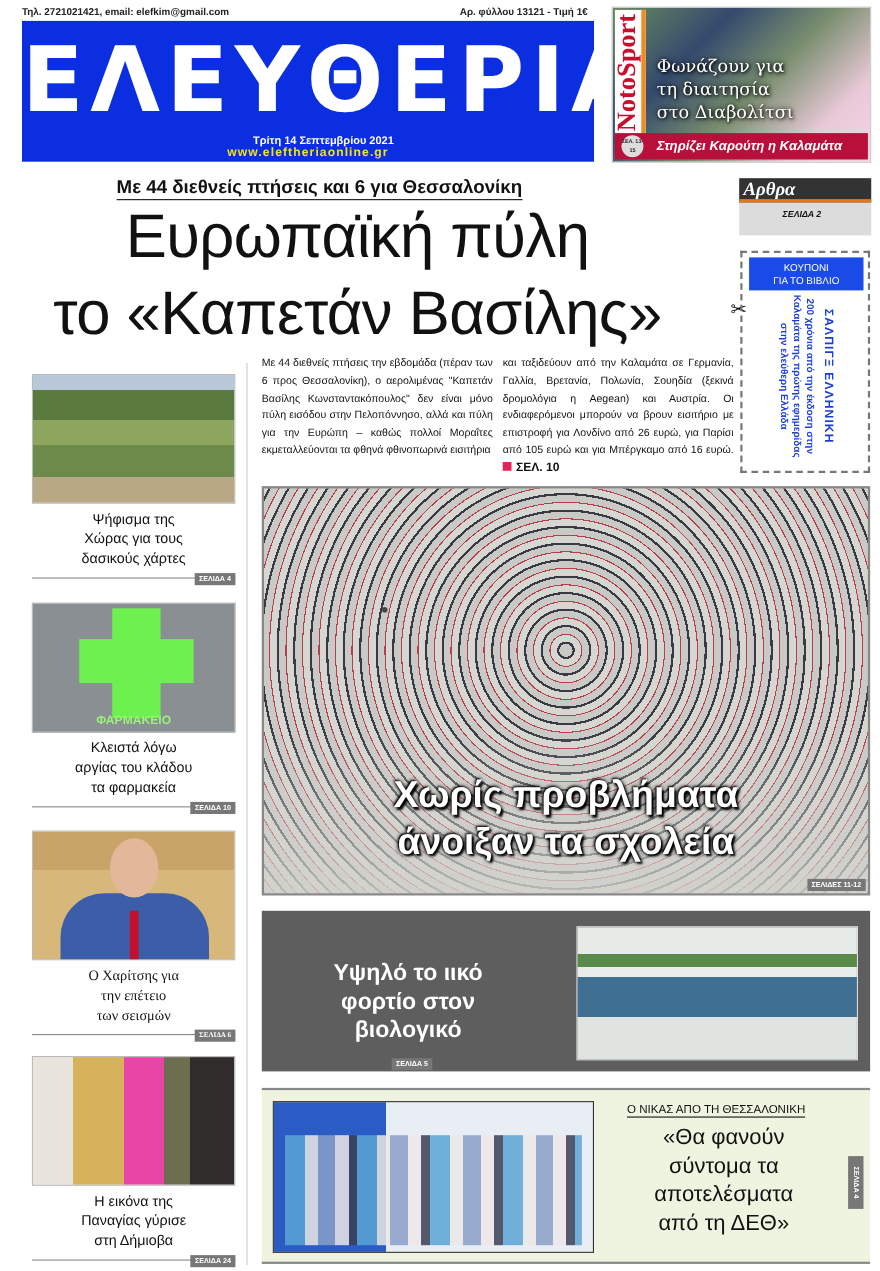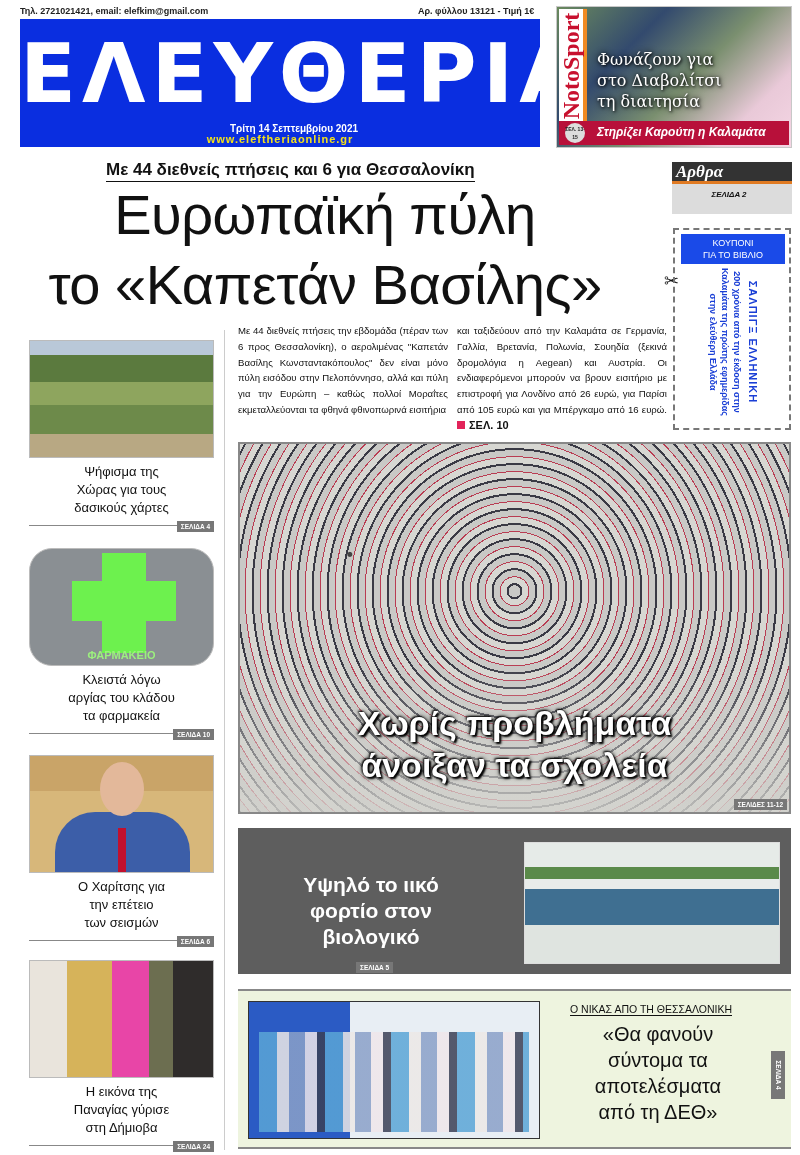--- a/index.html
+++ b/index.html
@@ -74,21 +74,21 @@
   .nikas { left: 238px; top: 989px; width: 553px; height: 160px; background: #eef4df; border-top: 2px solid #888; border-bottom: 2px solid #888; }
   .nikas-img { position: absolute; left: 10px; top: 10px; width: 292px; height: 138px; border: 1px solid #333; background: linear-gradient(90deg, #2b5bc4 0 35%, #e8eef4 35% 100%); }
   .nikas-people { position: absolute; left: 10px; right: 10px; bottom: 6px; height: 100px; background: repeating-linear-gradient(90deg, #5aa5d6 0 18px, #ece8e6 18px 30px, #8aa0c8 30px 46px, #efe6ea 46px 58px, #3a3f55 58px 66px); opacity: 0.85; }
   .nikas-kicker { position: absolute; left: 332px; top: 12px; font-size: 10.5px; font-weight: normal; border-bottom: 1px solid #111; }
   .nikas-title { position: absolute; left: 310px; width: 220px; top: 30px; text-align: center; font-size: 20px; line-height: 26px; }
   .nikas-page { position: absolute; right: 6px; top: 60px; width: 14px; height: 48px; background: #777; }
   .nikas-page span { position: absolute; left: 50%; top: 50%; transform: translate(-50%,-50%) rotate(90deg); color: #fff; font-size: 6.5px; font-weight: bold; white-space: nowrap; }
 
   
   .img-olive { background: linear-gradient(#b9c8d8 0 12%, #5b7a3e 12% 35%, #8ea55e 35% 55%, #6d8a4a 55% 80%, #b8a883 80% 100%); }
-  .img-pharm { background: #8a8f93; position: relative; border-radius: 23px; }
+  .img-pharm { background: #8a8f93; position: relative; }
   .img-pharm .cross-v { position: absolute; left: 72px; top: 4px; width: 44px; height: 100px; background: #6df14e; }
   .img-pharm .cross-h { position: absolute; left: 42px; top: 32px; width: 104px; height: 40px; background: #6df14e; }
   .img-pharm .lbl { position: absolute; left: 0; right: 0; bottom: 4px; text-align: center; color: #9cf07e; font-weight: bold; font-size: 11px; }
   .img-pol { background: linear-gradient(#c9a468 0 30%, #d7b77a 30% 100%); position: relative; }
   .img-pol .suit { position: absolute; left: 25px; bottom: 0; width: 135px; height: 60px; background: #3c5ea8; border-radius: 40px 40px 0 0; }
   .img-pol .head { position: absolute; left: 70px; top: 6px; width: 44px; height: 54px; background: #e3b89a; border-radius: 50%; }
   .img-pol .tie { position: absolute; left: 88px; bottom: 0; width: 8px; height: 44px; background: #c2102e; }
   .img-icon { background: linear-gradient(90deg, #e9e4dc 0 20%, #d6b35a 20% 45%, #e845a7 45% 65%, #6c6e50 65% 78%, #2f2c2b 78% 100%); }
 </style>
 </head>
@@ -102,22 +102,22 @@
   <div class="mast-date">Τρίτη 14 Σεπτεμβρίου 2021</div>
   <div class="mast-url">www.eleftheriaonline.gr</div>
 </div>
 
 <div class="abs sport">
   <div class="sport-brand">
       <span>NotoSport</span>
     </div>
   <div class="sport-title">
     <div>Φωνάζουν για</div>
+    <div>τη διαιτησία</div>
     <div>στο Διαβολίτσι</div>
-    <div>τη διαιτησία</div>
   </div>
   <div class="sport-bar">
     <div class="sport-page">ΣΕΛ. 13-15</div>
     <div class="sport-sub">Στηρίζει Καρούτη η Καλαμάτα</div>
   </div>
 </div>
 
 <div class="abs kicker">Με 44 διεθνείς πτήσεις και 6 για Θεσσαλονίκη</div>
 <div class="abs headline h1">Ευρωπαϊκή πύλη</div>
 <div class="abs headline h2">το «Καπετάν Βασίλης»</div>
@@ -170,21 +170,21 @@
     <div>Κλειστά λόγω</div>
     <div>αργίας του κλάδου</div>
     <div>τα φαρμακεία</div>
   </div>
   <div style="position:relative;">
       <div class="card-line"></div>
       <span class="card-page">ΣΕΛΙΔΑ 10</span>
     </div>
 </div>
 
-<div class="abs card" style="top:755px;">
+<div class="abs card" style="top:755px;font-family:Liberation Serif, serif;">
   <div class="card-img img-pol">
     <div class="suit"></div>
       <div class="head"></div>
       <div class="tie"></div>
   </div>
   <div class="card-title">
     <div>Ο Χαρίτσης για</div>
     <div>την επέτειο</div>
     <div>των σεισμών</div>
   </div>

